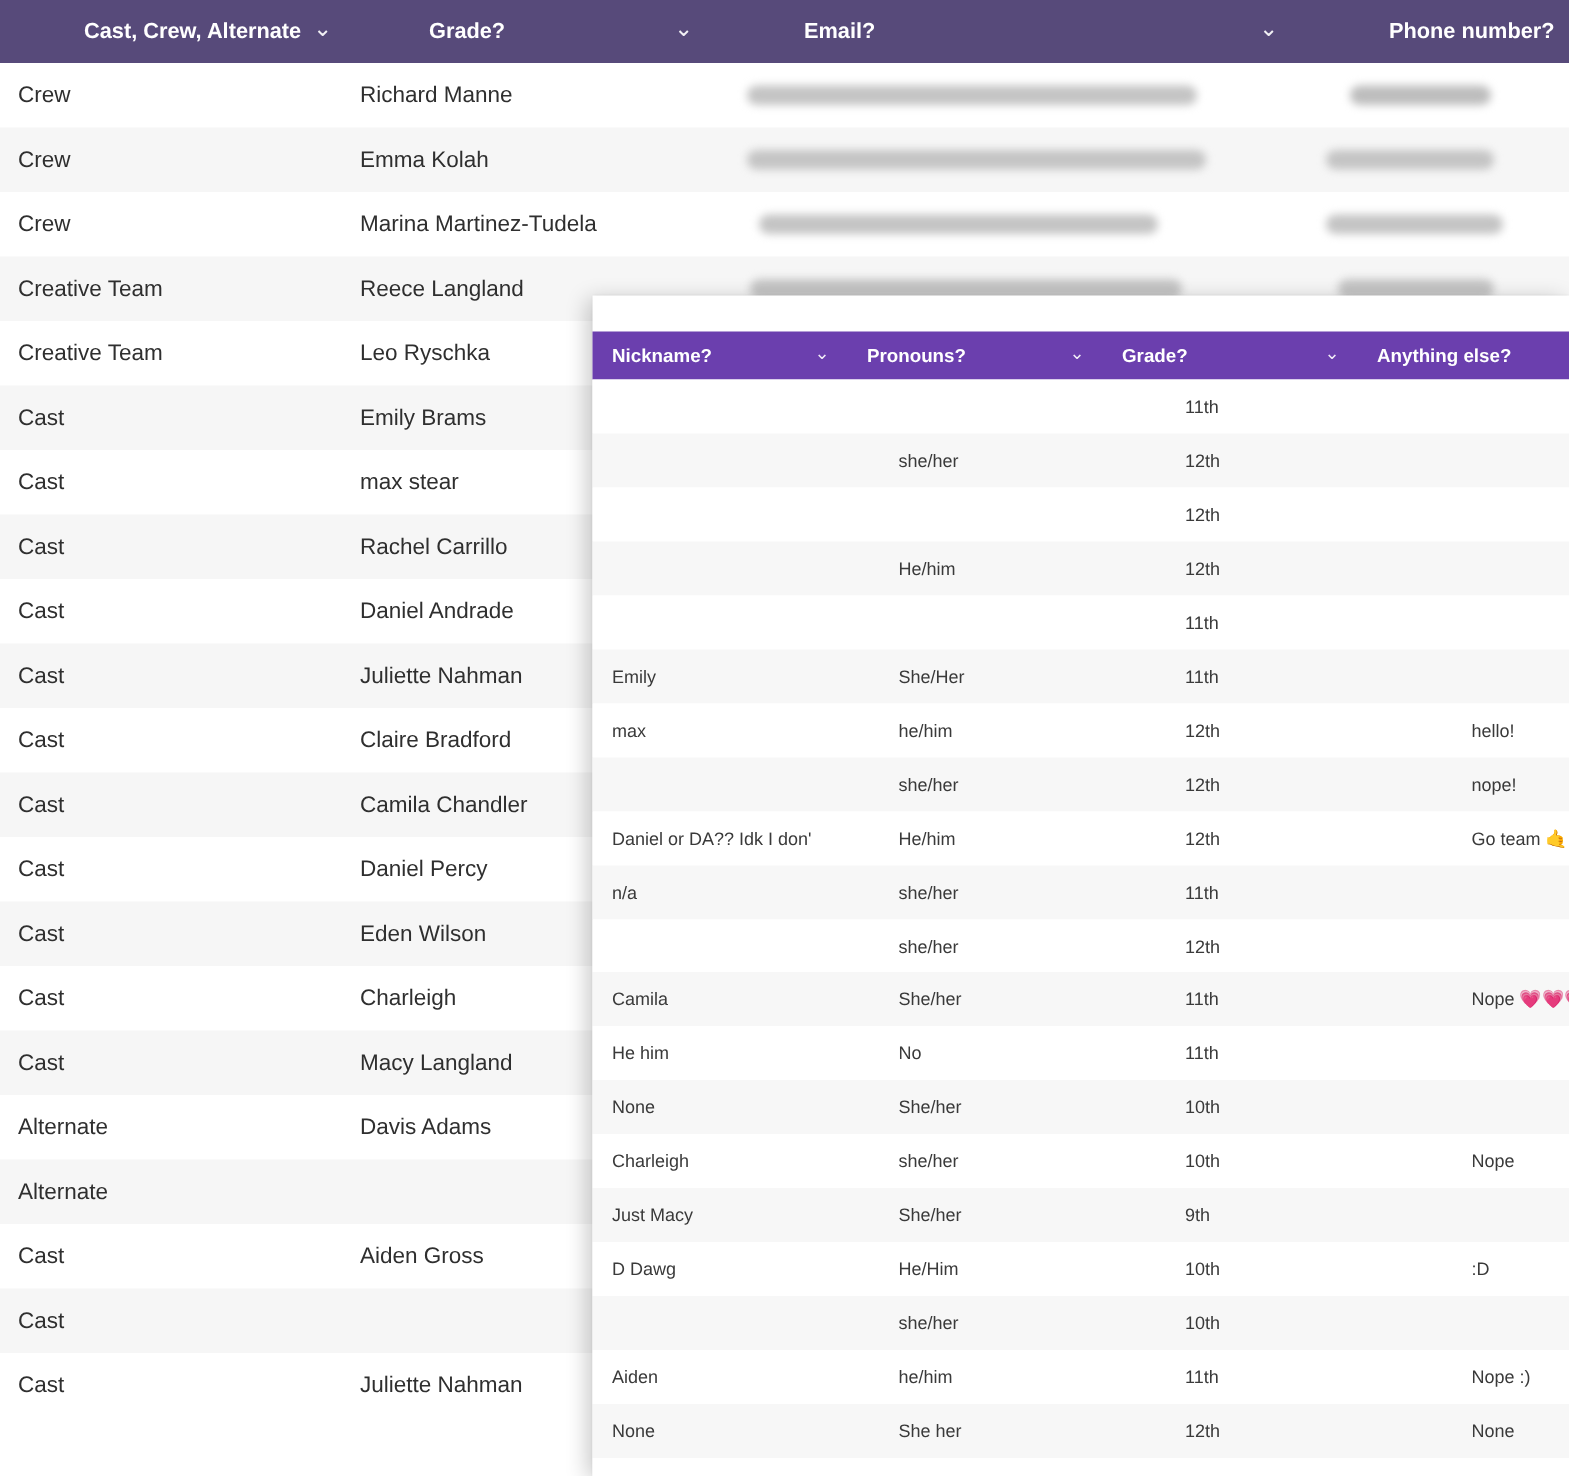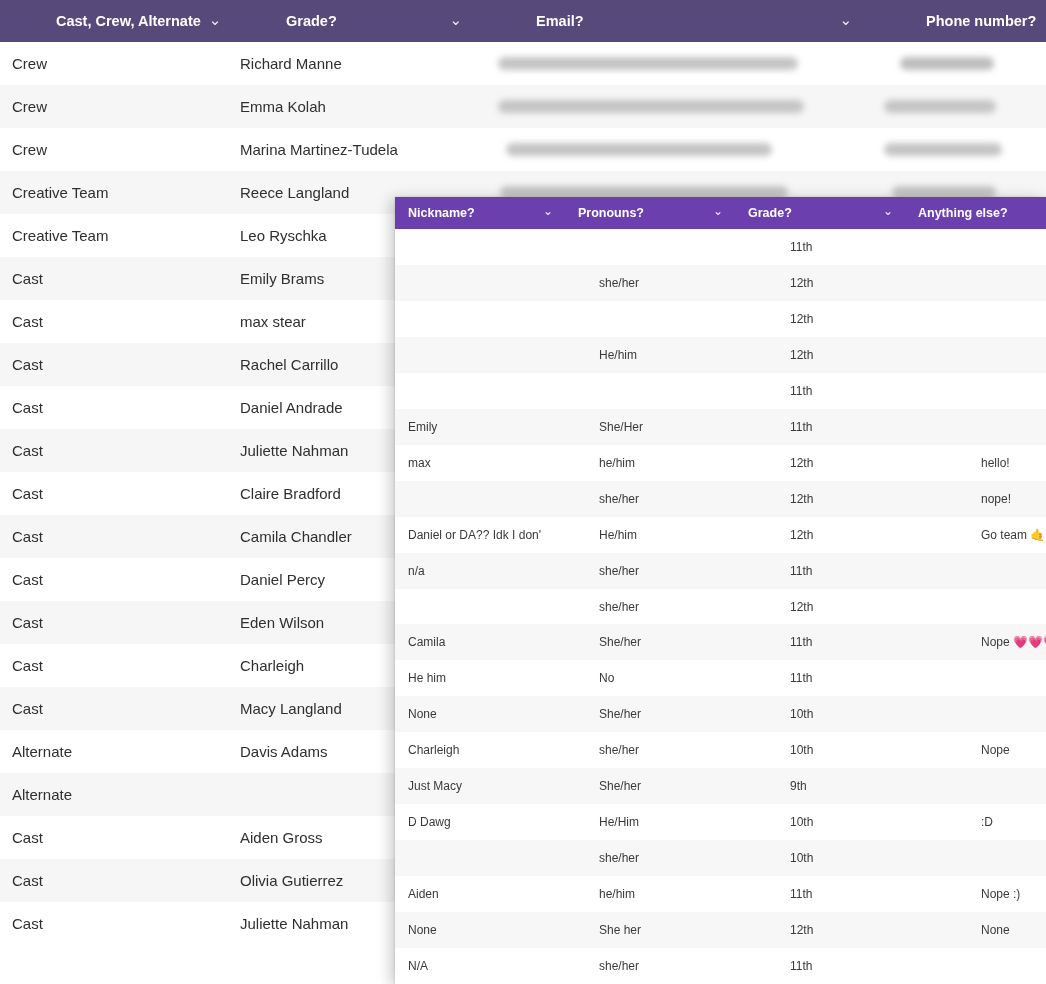--- a/index.html
+++ b/index.html
@@ -46,21 +46,21 @@
   .main-row:nth-child(4) .blob-phone{width:104px;margin-left:10px;}
 
   
   .overlay{
     position:absolute;left:395px;top:197px;width:651px;height:787px;
     background:#fff;z-index:5;
     box-shadow:-4px 2px 14px rgba(0,0,0,.22), 0 0 2px rgba(0,0,0,.18);
   }
   .o-header{
     display:grid;grid-template-columns:170px 170px 170px 141px;
-    height:32px;background:var(--overlay-header-bg);
+    height:32px;background:var(--overlay-header-bg);margin-top:24px;
   }
   .o-header .th{
     display:flex;align-items:center;justify-content:space-between;
     padding:0 12px 0 13px;color:#fff;font-size:12.5px;font-weight:700;
     overflow:hidden;white-space:nowrap;cursor:pointer;
   }
   .o-header .chev{font-size:12px;}
   .o-tbody{display:flex;flex-direction:column;height:755px;}
   .o-row{
     display:grid;grid-template-columns:170px 170px 170px 141px;
@@ -354,23 +354,20 @@
       
     </div>
     <div class="cell c-phone">
       
     </div>
   </div>
       <div class="main-row">
     <div class="cell c-role">
       <span>Cast</span>
     </div>
-    <div class="cell c-name">
-      <span>Olivia Gutierrez</span>
-    </div>
     <div class="cell c-email">
       
     </div>
     <div class="cell c-phone">
       
     </div>
   </div>
       <div class="main-row">
     <div class="cell c-role">
       <span>Cast</span>

